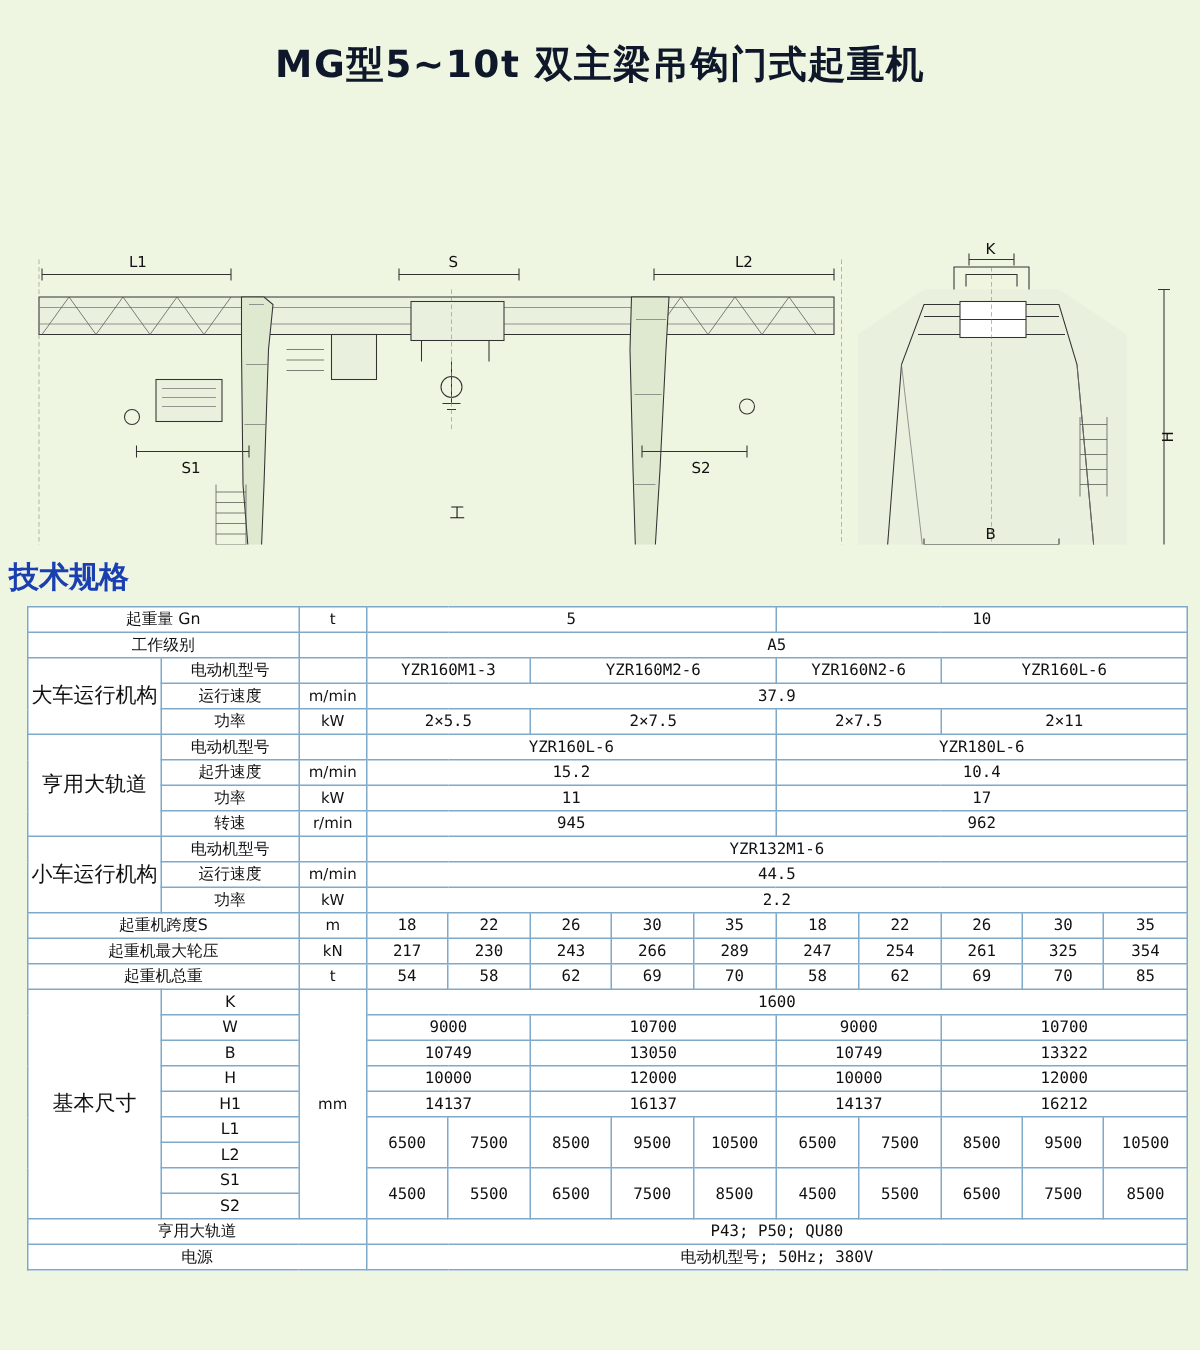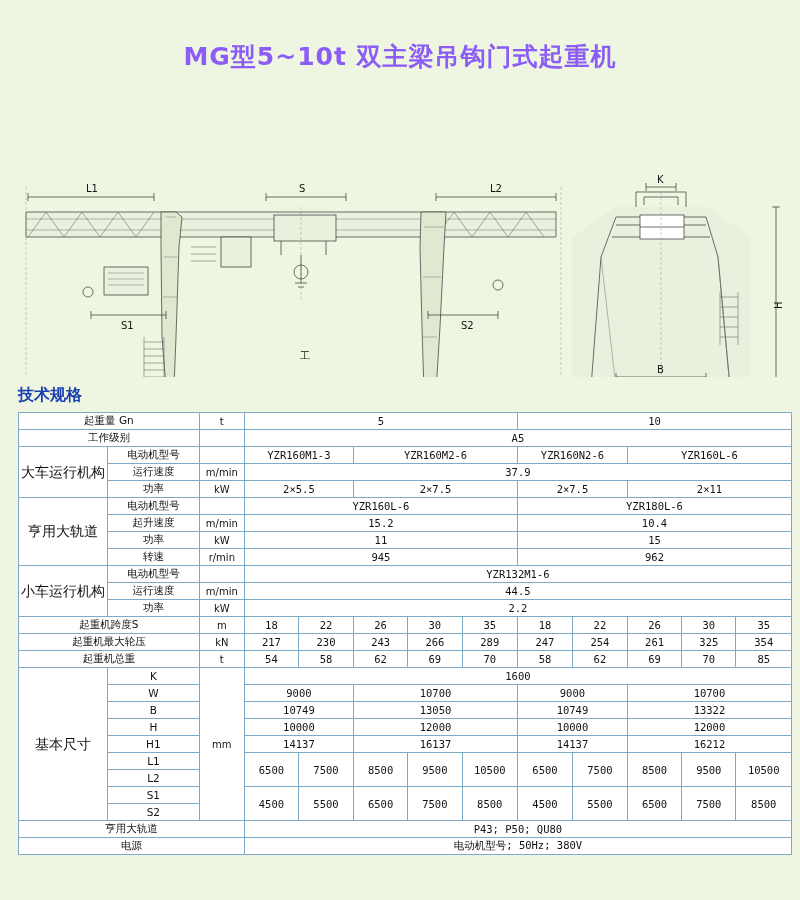--- a/index.html
+++ b/index.html
@@ -6,37 +6,37 @@
   body{
     width:800px;height:900px;
     background:#eef5e0;
     font-family:"DejaVu Sans","Liberation Sans",sans-serif;
     color:#111;
     position:relative;
     overflow:hidden;
   }
   .title{
     text-align:center;
-    color:#8b5cf6;
+    color:#0f172a;
     font-weight:bold;
     font-size:25px;
     letter-spacing:1px;
-    padding-top:40px;
+    padding-top:26px;
   }
   .drawing{
     position:relative;
     margin:14px 16px 0 16px;
     height:290px;
   }
   .drawing svg{display:block;}
   .spec-title{
     color:#1a3fb0;
     font-weight:bold;
-    font-size:16px;
-    margin:8px 0 6px 18px;
+    font-size:20px;
+    margin:8px 0 6px 6px;
   }
   table.spec{
     border-collapse:collapse;
     width:774px;
     margin:0 18px;
     font-size:10.5px;
     background:#fff;
   }
   table.spec td{
     border:1px solid #7fa9c9;
@@ -225,21 +225,21 @@
     <tr>
       <td class="lbl">起升速度</td>
       <td class="unit">m/min</td>
       <td class="mono" colspan="5">15.2</td>
       <td class="mono" colspan="5">10.4</td>
     </tr>
     <tr>
       <td class="lbl">功率</td>
       <td class="unit">kW</td>
       <td class="mono" colspan="5">11</td>
-      <td class="mono" colspan="5">15</td>
+      <td class="mono" colspan="5">17</td>
     </tr>
     <tr>
       <td class="lbl">转速</td>
       <td class="unit">r/min</td>
       <td class="mono" colspan="5">945</td>
       <td class="mono" colspan="5">962</td>
     </tr>
 
     <tr>
       <td class="grp" rowspan="3">小车运行机构</td>

